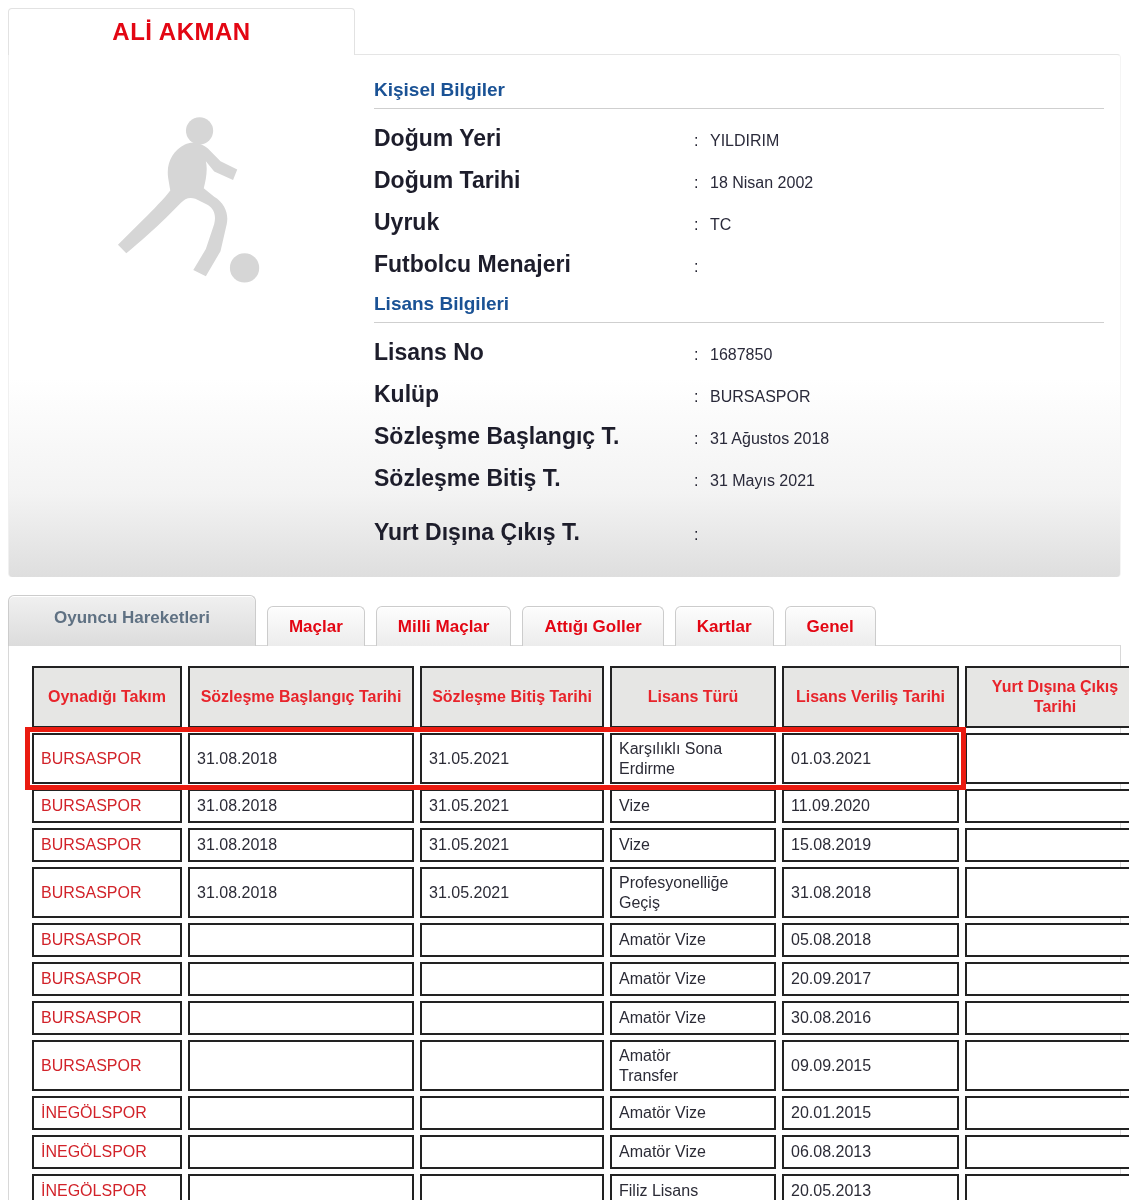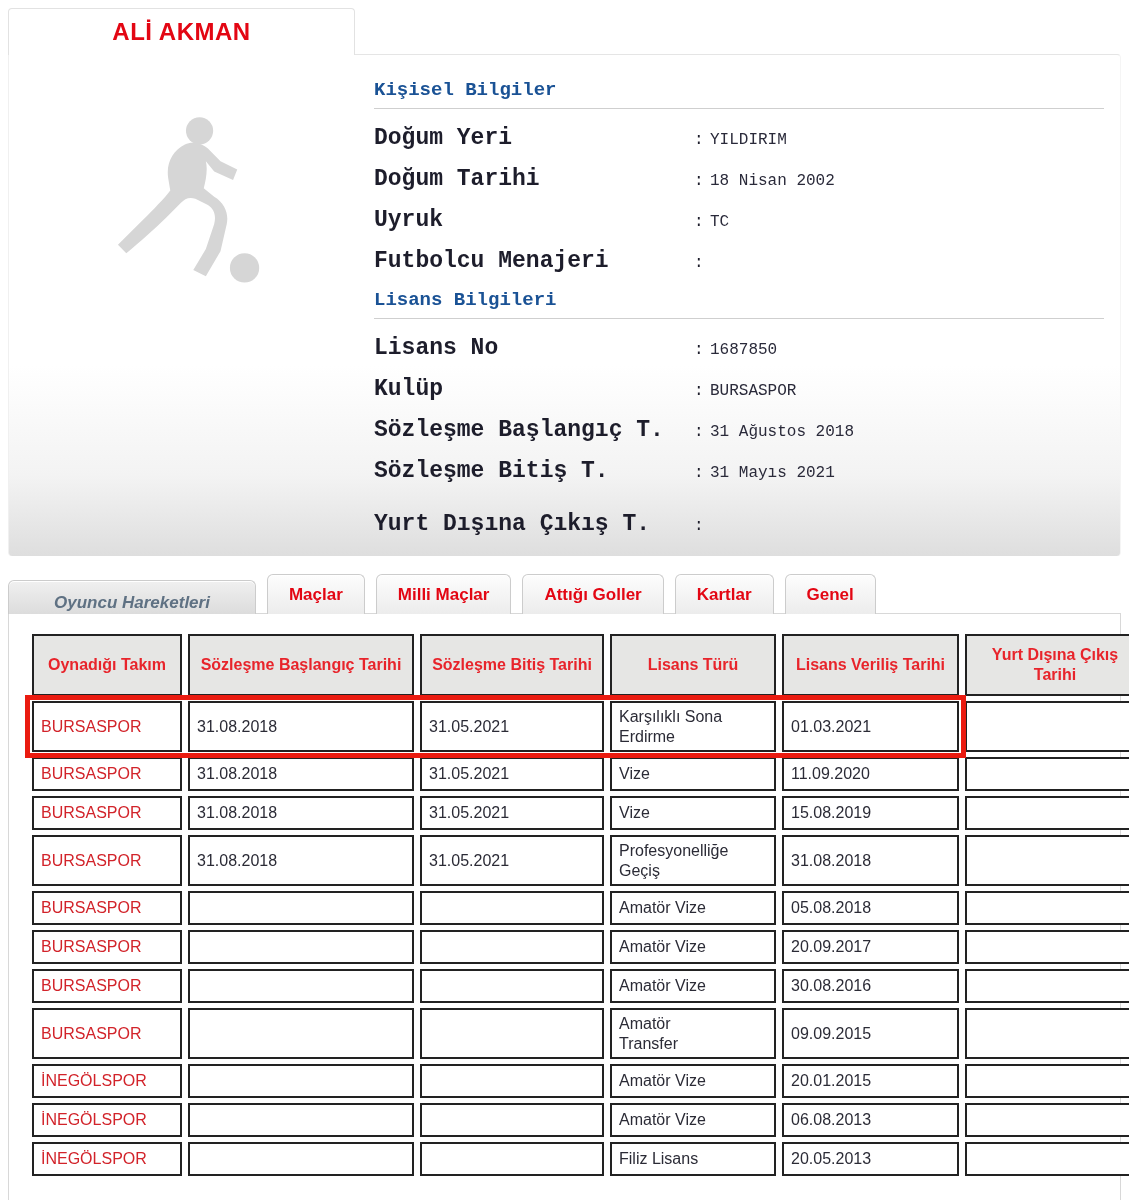--- a/index.html
+++ b/index.html
@@ -21,21 +21,21 @@
     margin-top:-1px;
     border-top:1px solid #e5e5e5;
     border-left:1px solid #f0f0f0; border-right:1px solid #f5f5f5;
     background:linear-gradient(#ffffff 0%, #ffffff 62%, #f3f3f3 84%, #dedede 100%);
     border-radius:0 4px 4px 4px;
     min-height:490px;
     display:flex;
   }
   .photo-col { width:355px; flex:none; display:flex; justify-content:center; padding-top:58px; }
   .photo-col svg { filter:blur(0.7px); }
-  .info-col { flex:1; padding:24px 16px 4px 10px;font-family:Liberation Mono, monospace; }
+  .info-col { flex:1; padding:24px 16px 16px 10px; }
 
   .section-title {
     color:#1a5295; font-size:19px; font-weight:bold;
     padding-bottom:7px; border-bottom:1px solid #cfcfcf; margin-bottom:16px;
   }
   .section-title.second { margin-top:8px; }
   .field-row { display:grid; grid-template-columns:320px 16px 1fr; margin-bottom:15px; align-items:baseline; }
   .field-row.gap-before { margin-top:27px; }
   .field-label { font-size:23px; font-weight:bold; color:#1d1d2b; }
   .field-colon { font-size:16px; color:#1d1d2b; }
@@ -48,22 +48,21 @@
     border-radius:6px 6px 0 0;
     background:linear-gradient(#fdfdfd, #ececec);
     box-shadow:inset 0 1px 0 #ffffff;
     padding:10px 21px 9px 21px;
     font-size:17px; font-weight:bold; color:#e30613;
     cursor:pointer; white-space:nowrap;
   }
   .tab.active {
     background:linear-gradient(#f0f0f0, #dcdcdc);
     color:#5f7183;
-    padding:12px 45px 1px 45px;
-    font-style:italic;
+    padding:12px 45px 18px 45px;
   }
 
   
   .content-box {
     margin:-1px 8px 0 8px;
     border:1px solid #d8d8d8;
     background:#ffffff;
     padding:20px 3px 40px 3px;
     min-height:592px;
   }

